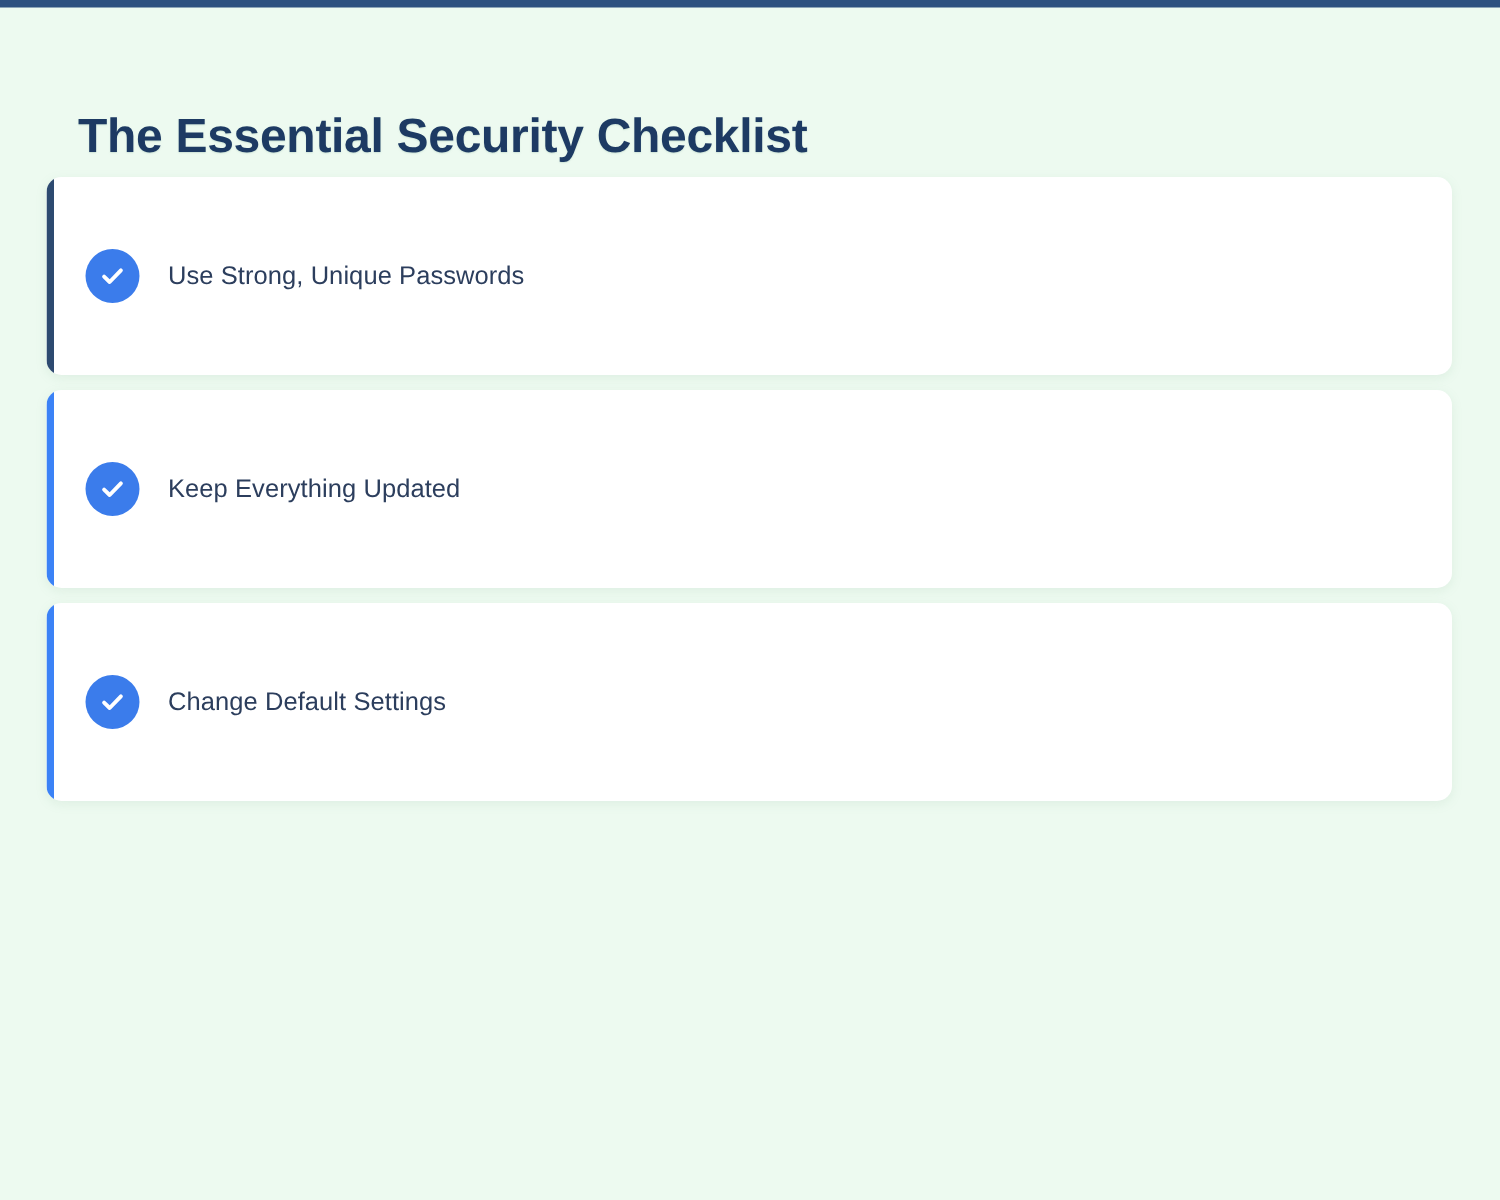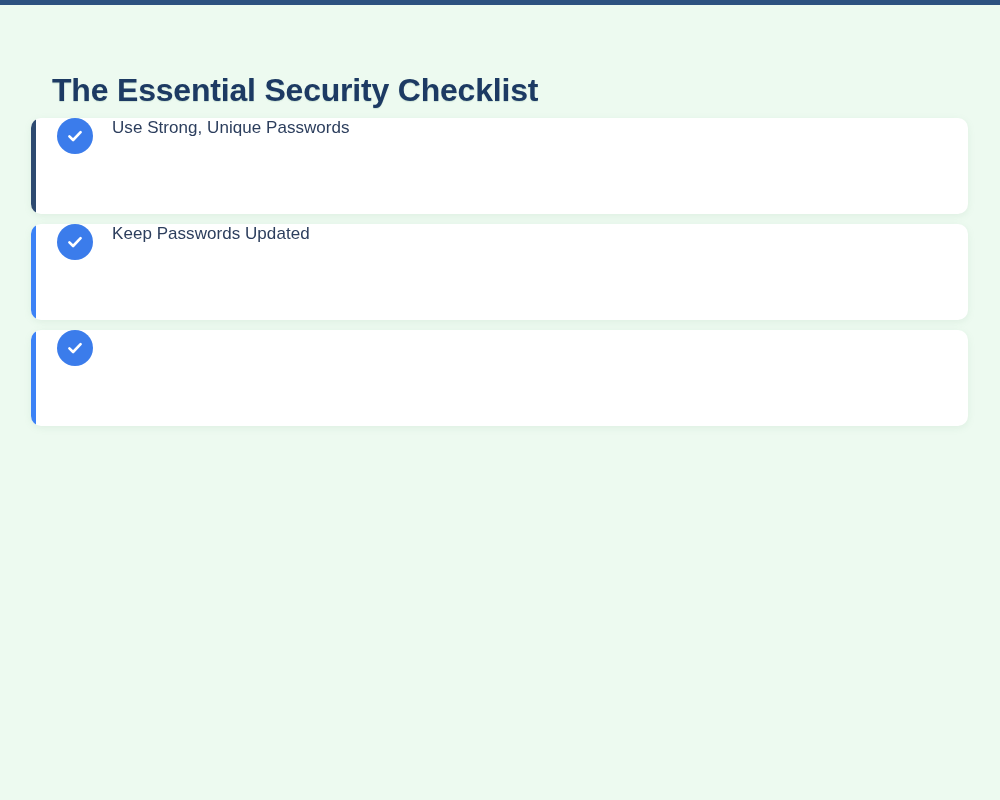--- a/index.html
+++ b/index.html
@@ -40,26 +40,27 @@
 
   #checklist {
     position: absolute;
     top: 118px;
     left: 31px;
     width: 937px;
   }
 
   .checklist-item {
     position: relative;
-    height: 96px;
+    height: 132px;
     margin-bottom: 10px;
     background: #ffffff;
     border-radius: 10px;
     box-shadow: 0 2px 7px rgba(120, 170, 140, 0.13);
     display: flex;
+    align-items: center;
     overflow: hidden;
   }
 
   .accent-bar {
     position: absolute;
     left: 0;
     top: 0;
     bottom: 0;
     width: 5px;
   }
@@ -105,23 +106,24 @@
       </span>
       <span class="item-label">Use Strong, Unique Passwords</span>
     </div>
     <div class="checklist-item">
       <div class="accent-bar" style="background: rgb(59, 130, 246);"></div>
       <span class="check-badge" style="background: rgb(59, 124, 235);">
         <svg width="22" height="22" viewBox="0 0 22 22" aria-hidden="true">
           <path d="M5.4 11.4 L9.1 15.0 L16.6 7.2" fill="none" stroke="#ffffff" stroke-width="2.6" stroke-linecap="round" stroke-linejoin="round"></path>
         </svg>
       </span>
-      <span class="item-label">Keep Passwords Updated</span>
+      <span class="item-label">Keep Everything Updated</span>
     </div>
     <div class="checklist-item">
       <div class="accent-bar" style="background: rgb(59, 130, 246);"></div>
       <span class="check-badge" style="background: rgb(59, 124, 235);">
         <svg width="22" height="22" viewBox="0 0 22 22" aria-hidden="true">
           <path d="M5.4 11.4 L9.1 15.0 L16.6 7.2" fill="none" stroke="#ffffff" stroke-width="2.6" stroke-linecap="round" stroke-linejoin="round"></path>
         </svg>
       </span>
+      <span class="item-label">Change Default Settings</span>
     </div>
   </div>
 
 </body></html>

